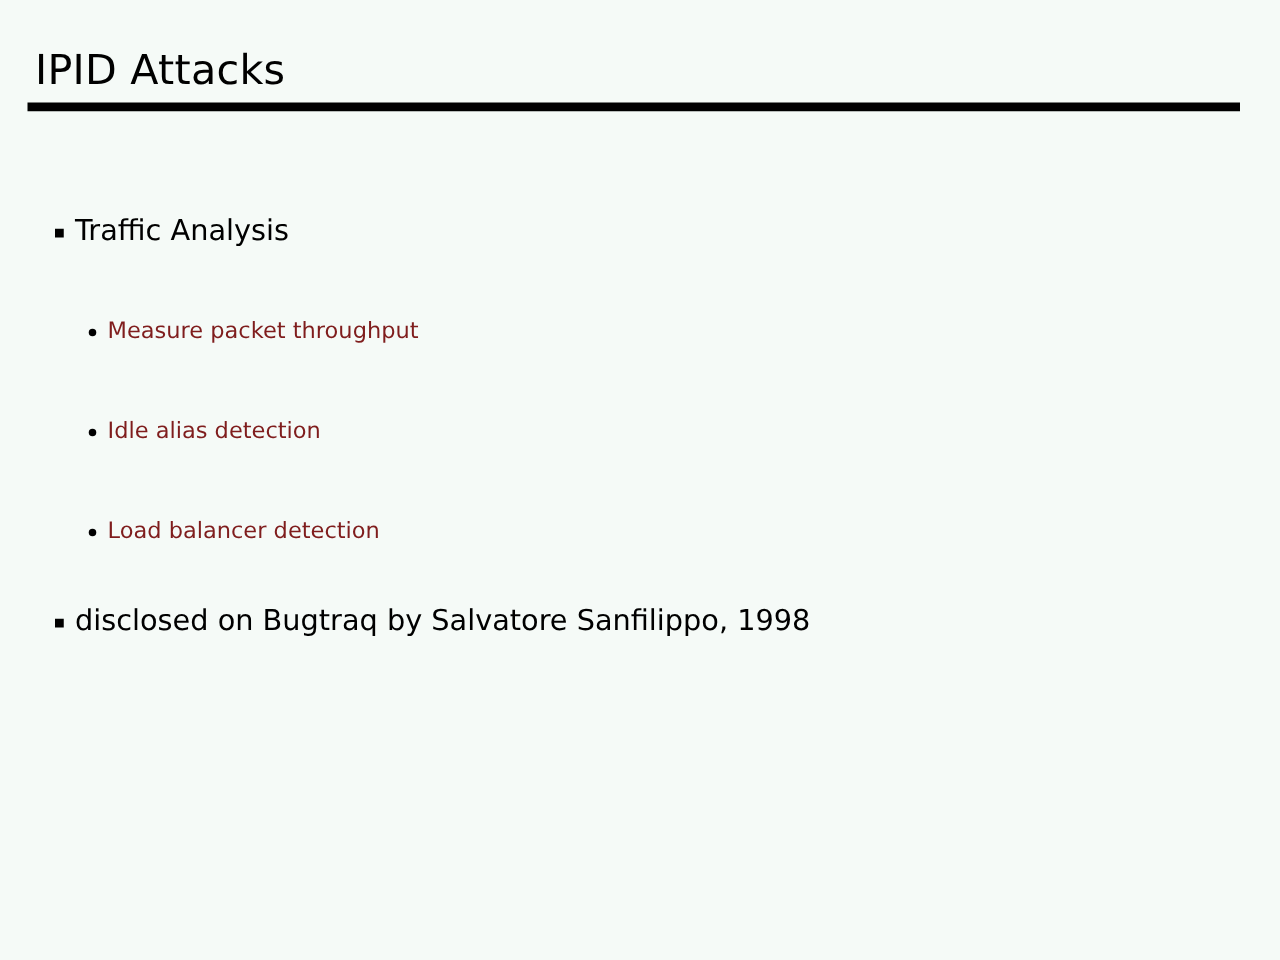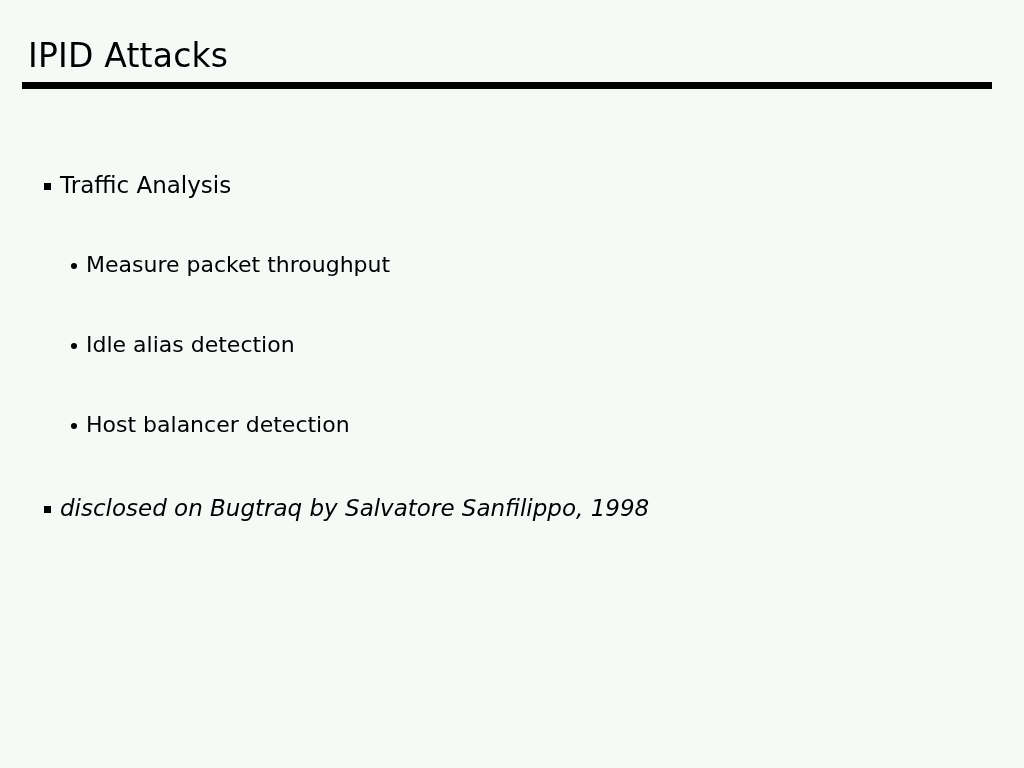--- a/index.html
+++ b/index.html
@@ -57,22 +57,21 @@
     width: 1024px;
   }
 
   .bullet-row {
     position: relative;
     height: 36px;
     margin-top: 44px;
   }
 
   .bullet-row.spacer-before {
-    margin-top: 47px;
-    font-style: italic;
+    margin-top: 36px;
   }
 
   
   .lvl1 .marker {
     position: absolute;
     left: 44px;
     top: 15px;
     width: 7px;
     height: 7px;
     background: #000000;
@@ -96,23 +95,23 @@
     width: 6px;
     height: 6px;
     background: #000000;
     border-radius: 50%;
   }
 
   .lvl2 .bullet-text {
     position: absolute;
     left: 86px;
     top: 0;
-    font-size: 22px;
+    font-size: 18px;
     line-height: 34px;
-    color: #000000;
+    color: #7f1d1d;
     white-space: nowrap;
   }
 </style>
 </head>
 <body>
 
 <div class="slide">
 
   <div class="title-block">
     <div class="slide-title">IPID Attacks</div>
@@ -128,21 +127,21 @@
       <div class="bullet-row lvl2">
         <span class="marker"></span>
         <span class="bullet-text">Measure packet throughput</span>
       </div>
       <div class="bullet-row lvl2">
         <span class="marker"></span>
         <span class="bullet-text">Idle alias detection</span>
       </div>
       <div class="bullet-row lvl2">
         <span class="marker"></span>
-        <span class="bullet-text">Host balancer detection</span>
+        <span class="bullet-text">Load balancer detection</span>
       </div>
       <div class="bullet-row lvl1 spacer-before">
         <span class="marker"></span>
         <span class="bullet-text">disclosed on Bugtraq by Salvatore Sanfilippo, 1998</span>
       </div>
     </div>
 
 </div>
 
 </body></html>

